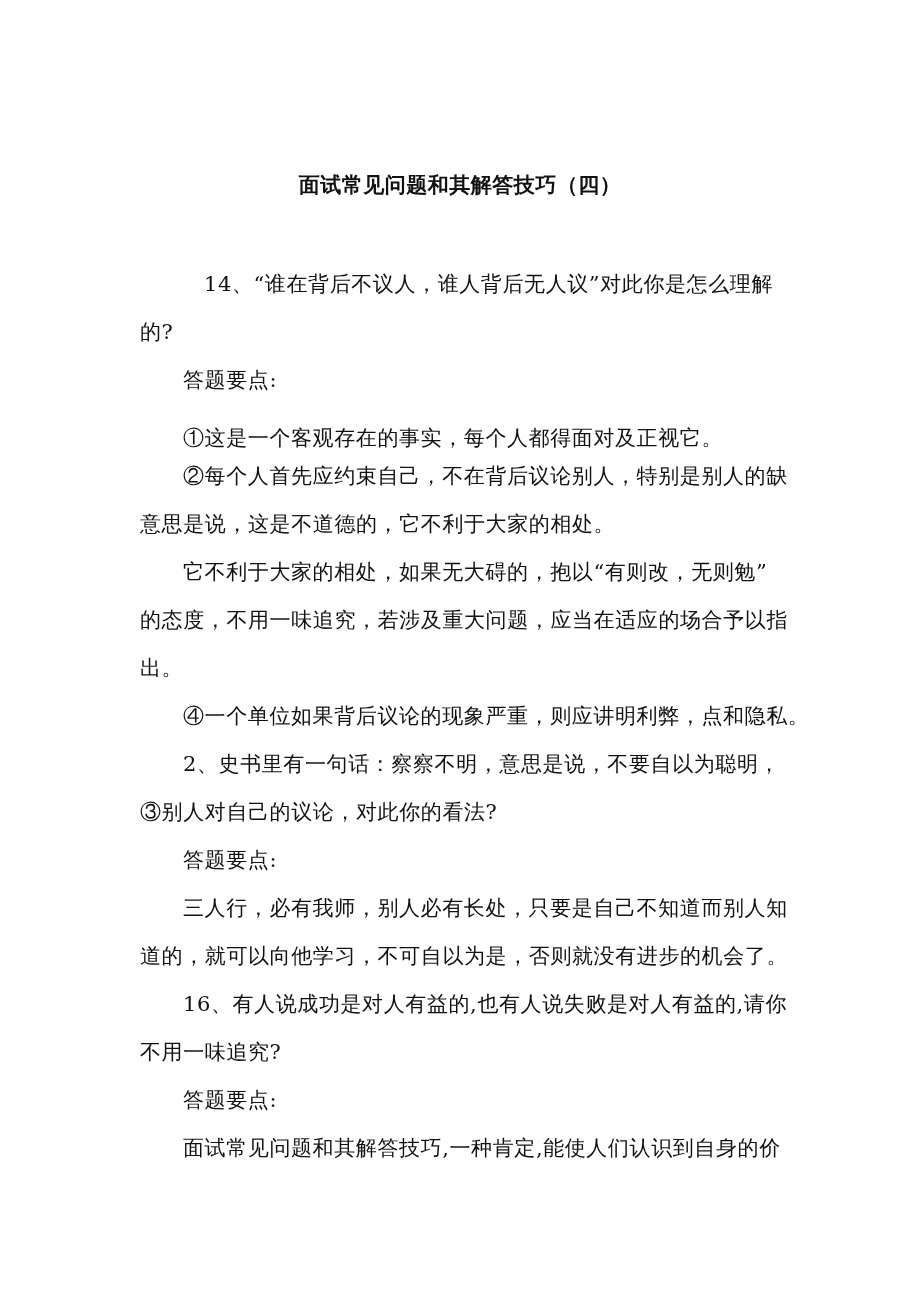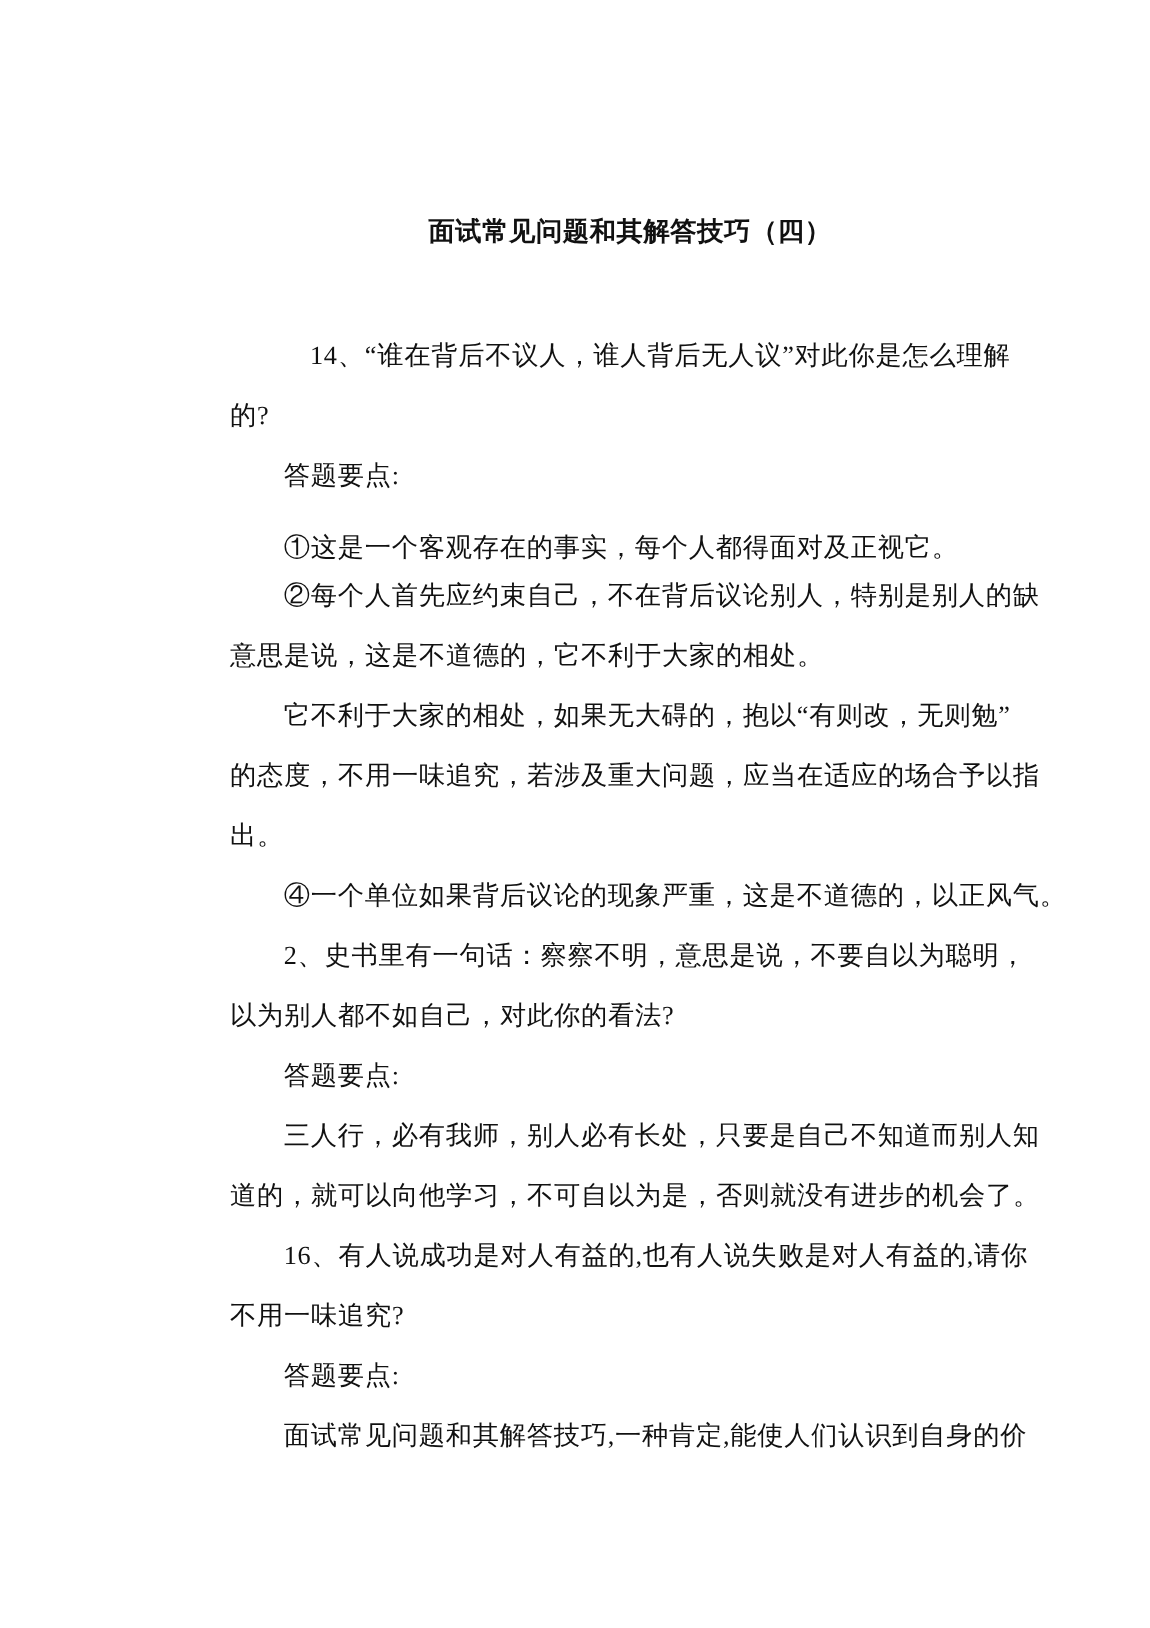--- a/index.html
+++ b/index.html
@@ -1,42 +1,42 @@
 <!DOCTYPE html>
 <html><head>
   <meta charset="utf-8">
   <style>
     html, body { margin: 0; padding: 0; background: #ffffff; }
     body { width: 920px; height: 1302px; position: relative; overflow: hidden;
            font-family: "DejaVu Serif", "Liberation Serif", serif; color: #111111; }
-    .page { position: absolute; left: 0; top: 0; width: 836px; height: 1302px; background: #ffffff; margin-left: 44px; }
+    .page { position: absolute; left: 0; top: 0; width: 836px; height: 1302px; background: #ffffff; }
     .title { position: absolute; left: 0; width: 920px; top: 170px; text-align: center;
              font-size: 21px; font-weight: bold; letter-spacing: 0.5px; line-height: 30px; }
-    .line { position: absolute; left: 140px; white-space: nowrap; font-size: 21px; line-height: 30px; letter-spacing: 0.6px; font-family: Liberation Serif, serif; }
+    .line { position: absolute; left: 140px; white-space: nowrap; font-size: 21px; line-height: 30px; letter-spacing: 0.6px; }
     .indent { left: 183px; }
     .indent2 { left: 204px; }
   </style>
 </head>
 <body>
 
 <div class="page">
   <div class="title">面试常见问题和其解答技巧（四）</div>
 
   <div class="line indent2" style="top:269px">14、“谁在背后不议人，谁人背后无人议”对此你是怎么理解</div>
   <div class="line" style="top:317px">的?</div>
   <div class="line indent" style="top:365px">答题要点:</div>
   <div class="line indent" style="top:423px">①这是一个客观存在的事实，每个人都得面对及正视它。</div>
   <div class="line indent" style="top:461px">②每个人首先应约束自己，不在背后议论别人，特别是别人的缺</div>
   <div class="line" style="top:509px">意思是说，这是不道德的，它不利于大家的相处。</div>
   <div class="line indent" style="top:557px">它不利于大家的相处，如果无大碍的，抱以“有则改，无则勉”</div>
   <div class="line" style="top:605px">的态度，不用一味追究，若涉及重大问题，应当在适应的场合予以指</div>
   <div class="line" style="top:653px">出。</div>
-  <div class="line indent" style="top:701px">④一个单位如果背后议论的现象严重，这是不道德的，以正风气。</div>
+  <div class="line indent" style="top:701px">④一个单位如果背后议论的现象严重，则应讲明利弊，点和隐私。</div>
   <div class="line indent" style="top:749px">2、史书里有一句话：察察不明，意思是说，不要自以为聪明，</div>
-  <div class="line" style="top:797px">以为别人都不如自己，对此你的看法?</div>
+  <div class="line" style="top:797px">③别人对自己的议论，对此你的看法?</div>
   <div class="line indent" style="top:845px">答题要点:</div>
   <div class="line" style="top:941px">道的，就可以向他学习，不可自以为是，否则就没有进步的机会了。</div>
   <div class="line indent" style="top:893px">三人行，必有我师，别人必有长处，只要是自己不知道而别人知</div>
   <div class="line indent" style="top:989px">16、有人说成功是对人有益的,也有人说失败是对人有益的,请你</div>
   <div class="line" style="top:1037px">不用一味追究?</div>
   <div class="line indent" style="top:1085px">答题要点:</div>
   <div class="line indent" style="top:1133px">面试常见问题和其解答技巧,一种肯定,能使人们认识到自身的价</div>
 </div>
 
 </body></html>

